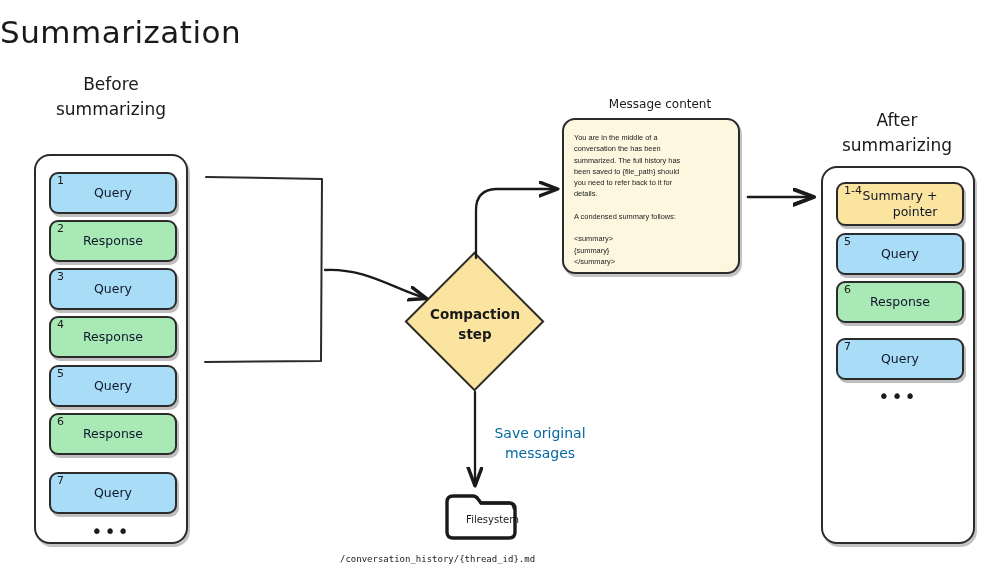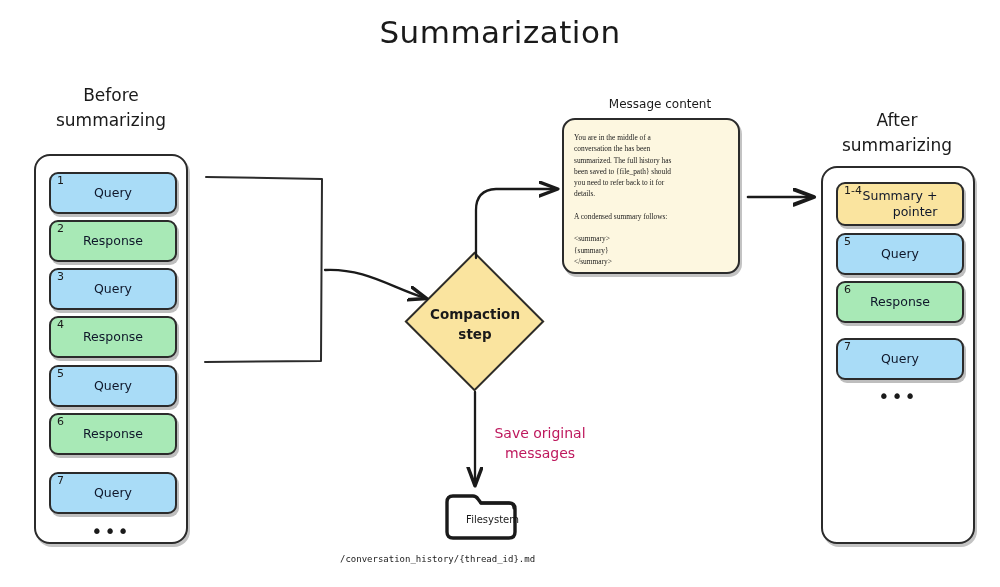--- a/index.html
+++ b/index.html
@@ -18,35 +18,35 @@
   .hand {
     font-family: "DejaVu Sans", sans-serif;
   }
 
   
   #page-title {
     position: absolute;
     left: 0;
     top: 14px;
     width: 1000px;
-    text-align: center;
+    text-align: left;
     font-size: 31px;
     letter-spacing: 0.5px;
     color: #1a1a1a;
   }
 
   
   .col-heading {
     position: absolute;
     text-align: center;
     font-size: 17px;
     line-height: 1.45;
     color: #1a1a1a;
   }
-  #heading-before { left: 22px; top: 72px; width: 178px; margin-top: 11px; }
+  #heading-before { left: 22px; top: 72px; width: 178px; }
   #heading-after  { left: 808px; top: 108px; width: 178px; }
 
   
   .panel {
     position: absolute;
     background: #ffffff;
     border: 2px solid #2b2b2b;
     border-radius: 16px;
     box-shadow: 2px 3px 0 rgba(40,40,40,0.28);
     box-sizing: border-box;
@@ -114,21 +114,21 @@
     height: 156px;
     background: #fdf7e0;
     border: 2px solid #2b2b2b;
     border-radius: 13px;
     box-sizing: border-box;
     box-shadow: 2px 3px 0 rgba(40,40,40,0.28);
     padding: 12px 10px;
     overflow: hidden;
   }
   #msg-text {
-    font-family: Liberation Serif, serif;
+    font-family: Liberation Sans, sans-serif;
     font-size: 7.4px;
     line-height: 1.52;
     color: #1a1a1a;
     white-space: pre-wrap;
     margin: 0;
   }
 
   
   #diamond-wrap {
     position: absolute;
@@ -162,21 +162,21 @@
 
   
   #save-label {
     position: absolute;
     left: 470px;
     top: 424px;
     width: 140px;
     text-align: center;
     font-size: 14px;
     line-height: 1.4;
-    color: #be185d;
+    color: #0369a1;
   }
 
   
   #folder {
     position: absolute;
     left: 443px;
     top: 492px;
     width: 76px;
     height: 50px;
   }

